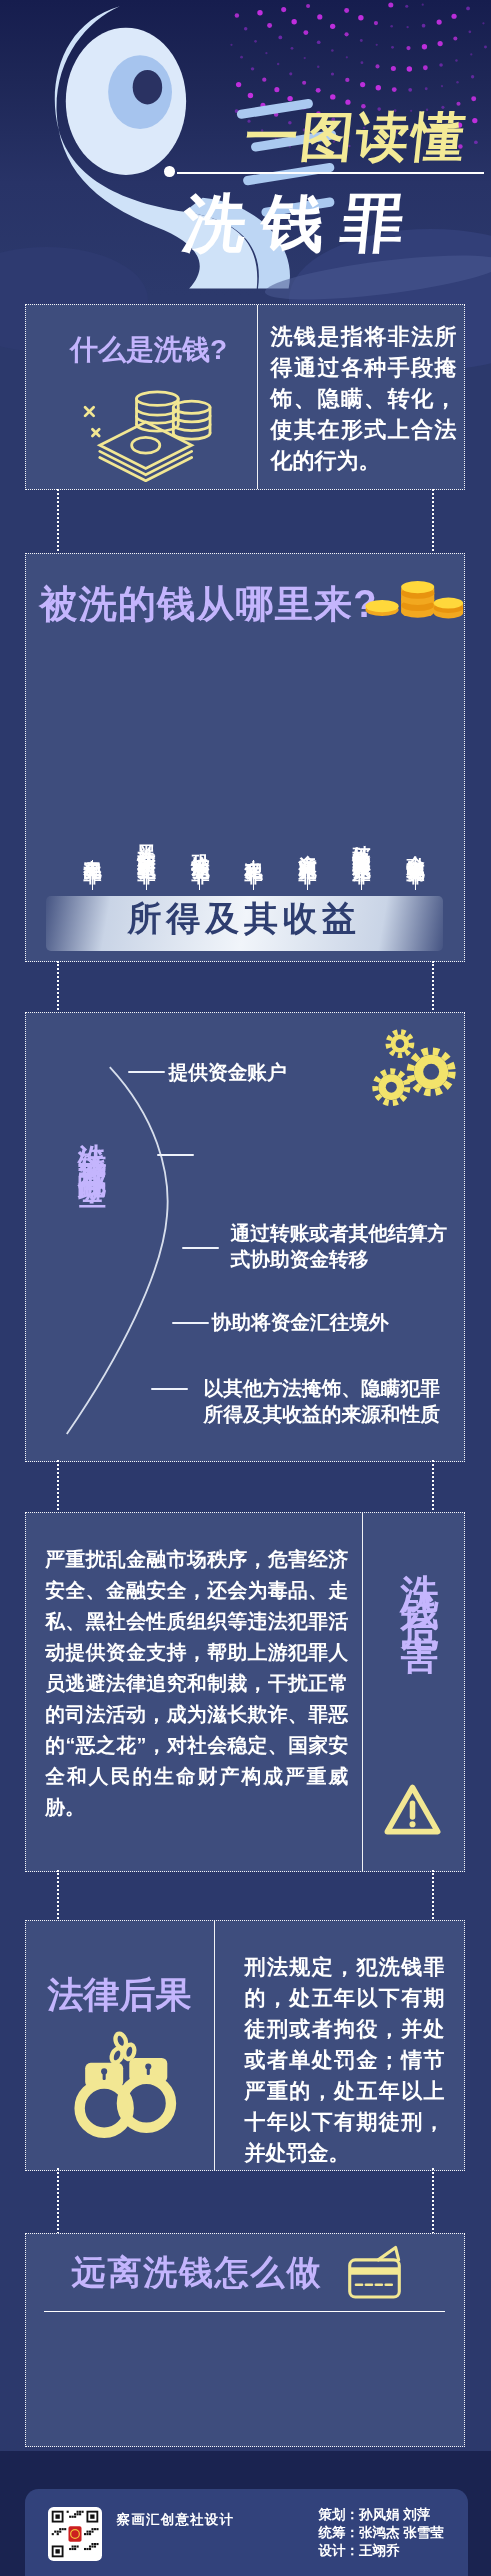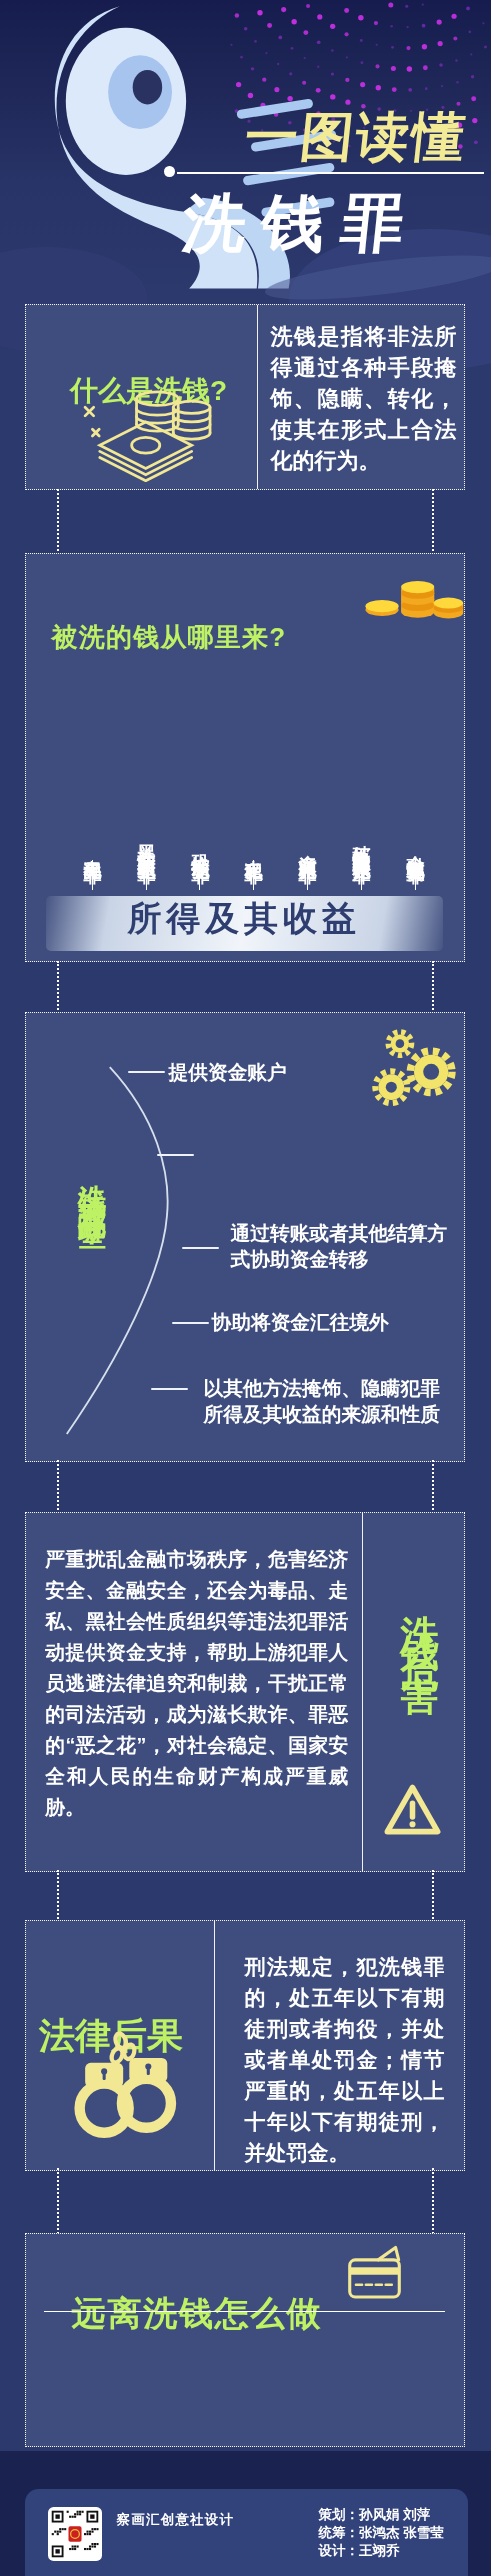--- a/index.html
+++ b/index.html
@@ -22,45 +22,45 @@
     transform:skewX(-6deg);white-space:nowrap;}
   .hero-rule{left:177px;top:172px;width:307px;height:1.8px;background:#ffffff;}
   .hero-dot{left:164px;top:166px;width:10.5px;height:10.5px;border-radius:50%;background:#ffffff;}
   .hero-title2{left:183px;top:181px;font-size:63px;font-weight:bold;color:#ffffff;
     letter-spacing:16px;transform:skewX(-6deg);white-space:nowrap;}
   
   .box{position:absolute;left:24.6px;width:438px;background:#3e4d7d;
     border:1.8px dotted rgba(255,255,255,.95);}
   .vconn{position:absolute;width:0;border-left:2.5px dotted #ffffff;}
   .divider-v{position:absolute;top:0;bottom:0;width:1.2px;background:rgba(255,255,255,.92);}
-  .yellow{color:#bef264;margin-top:41px;}
+  .yellow{color:#c4b5fd;}
   .body-txt{color:#ffffff;font-weight:bold;text-align:justify;}
   
   #b1-title{left:17px;top:26px;width:212px;text-align:center;
     font-size:28px;font-weight:bold;}
   
-  #b2-title{left:26px;top:24.6px;font-size:26px;font-weight:bold;letter-spacing:1.2px;white-space:nowrap;}
+  #b2-title{left:14px;top:24.6px;font-size:38px;font-weight:bold;letter-spacing:1.2px;white-space:nowrap;}
   .crime-col{position:absolute;bottom:106px;writing-mode:vertical-rl;text-orientation:upright;
     color:#ffffff;font-weight:bold;font-size:18px;letter-spacing:2.5px;line-height:21px;}
   .crime-tick{position:absolute;top:306px;height:29.5px;width:1.2px;background:#ffffff;}
   #silver-bar{left:20px;top:342px;width:397px;height:55px;border-radius:4.9px;
     background:linear-gradient(100deg,rgba(201,212,230,0.05) 0%,#c9d4e6 16%,#f1f5fa 50%,#c9d4e6 84%,rgba(201,212,230,0.05) 100%);
     display:flex;justify-content:center;}
   #silver-bar span{font-size:34px;font-weight:bold;color:#2e3e70;letter-spacing:4.9px;}
   
   #b3-vtitle{left:47px;top:108px;writing-mode:vertical-rl;text-orientation:upright;
     font-size:28px;font-weight:bold;letter-spacing:6.1px;}
   .m-dash{position:absolute;height:1.8px;background:#eef2fa;border-radius:1.2px;width:37px;}
   .m-item{position:absolute;color:#ffffff;font-weight:bold;font-size:19.7px;line-height:26px;}
   
   #b4-body{left:19.7px;top:31px;width:303px;font-size:19.7px;line-height:31px;}
   #b4-vtitle{left:368px;top:31px;writing-mode:vertical-rl;text-orientation:upright;
     font-size:38px;font-weight:bold;letter-spacing:19.7px;}
   
-  #b5-title{left:13.5px;top:50px;width:161px;font-size:36px;font-weight:bold;}
+  #b5-title{left:13.5px;top:50px;width:161px;text-align:center;font-size:36px;font-weight:bold;}
   #b5-body{left:219px;top:29.5px;width:200px;font-size:21px;line-height:31px;}
   
   #b6-title{left:46px;top:16px;font-size:34px;font-weight:bold;letter-spacing:1.8px;white-space:nowrap;}
   #b6-rule{left:18.4px;top:77px;width:401px;height:1.2px;background:#ffffff;}
   #b6-body{left:16px;top:90px;width:406px;font-size:19px;line-height:29px;}
   
   #footer-bg{left:0;top:2451px;width:492px;height:125px;background:#1a2350;}
   #footer-panel{left:24.6px;top:2489px;width:443px;height:87px;background:#32427b;
     border-radius:13.5px 13.5px 0 0;}
   .f-line{position:absolute;color:#ffffff;font-weight:bold;font-size:13.5px;letter-spacing:1.2px;white-space:nowrap;}

